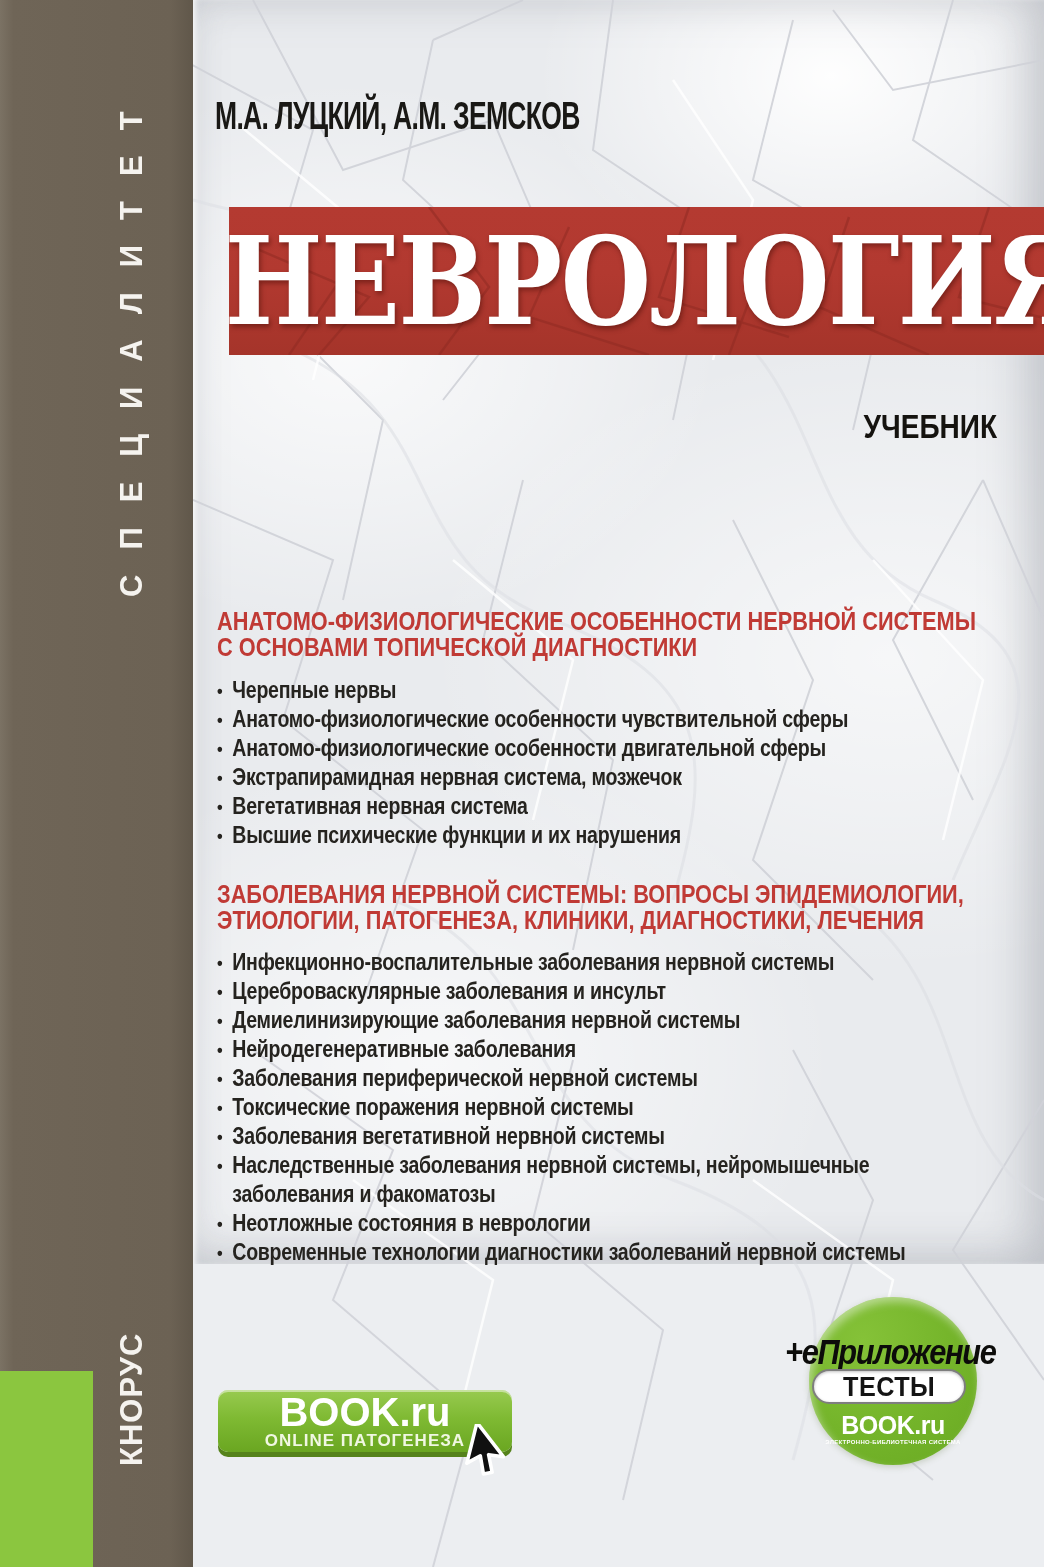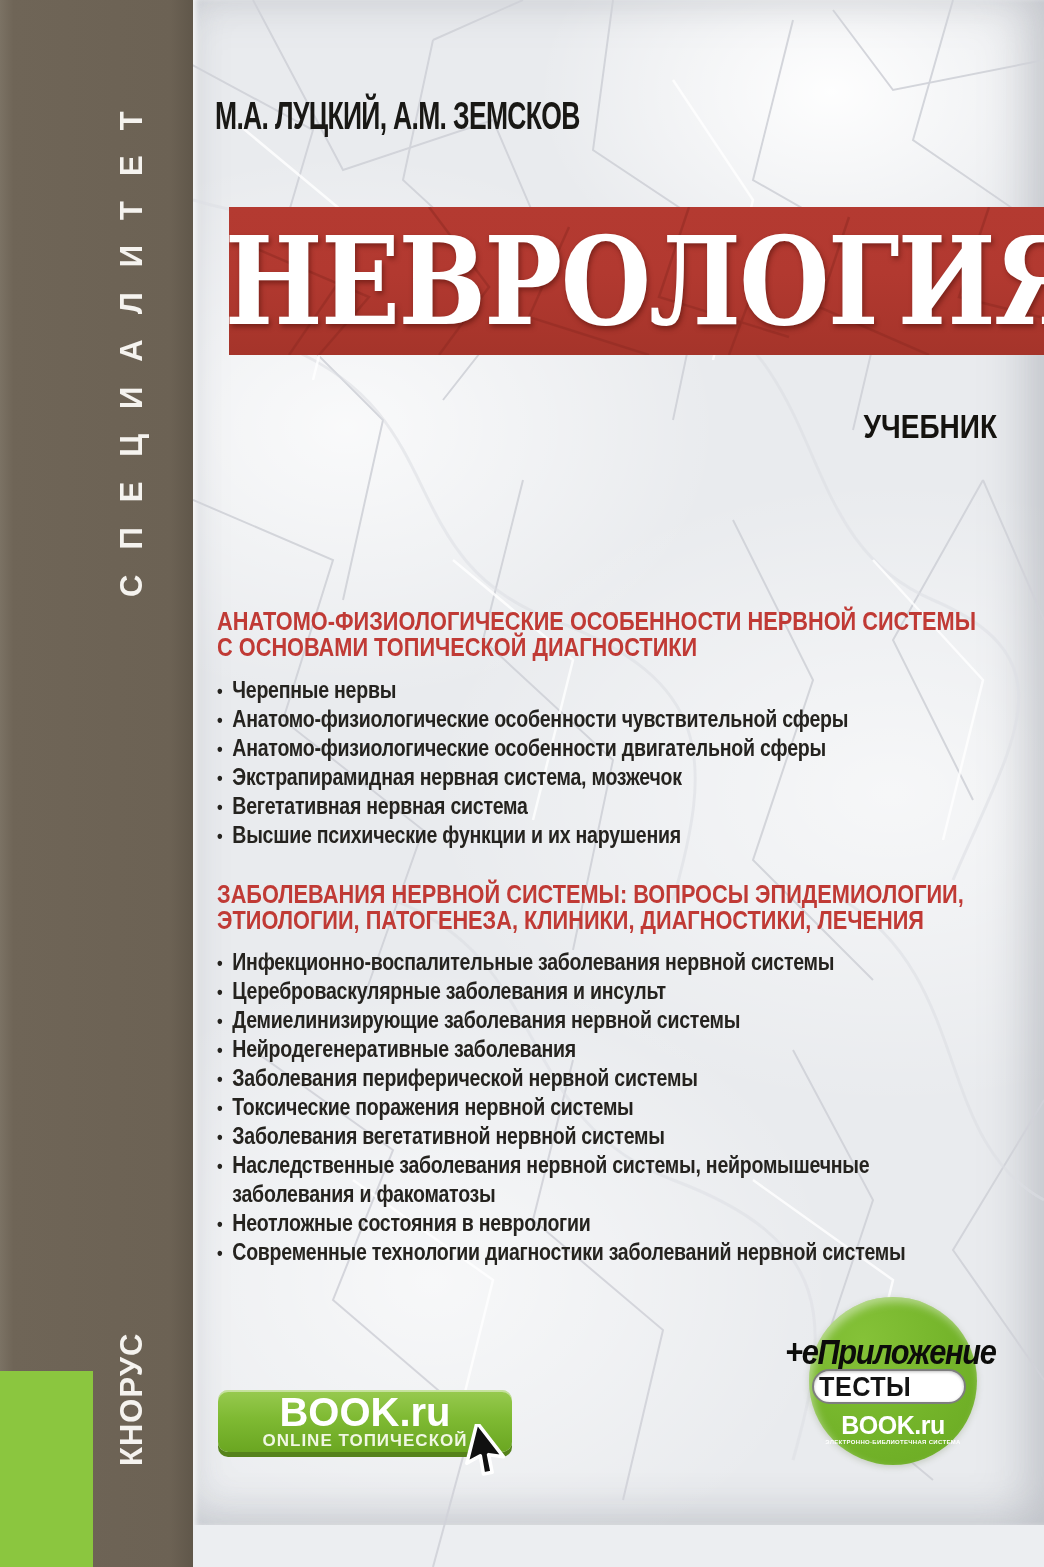--- a/index.html
+++ b/index.html
@@ -15,21 +15,21 @@
   .vtext{
     position:absolute; writing-mode:vertical-rl; transform:rotate(180deg);
     color:#f5f3ef; font-weight:bold; white-space:nowrap;
   }
   .series{ left:114px; top:100px; height:497px; font-size:31px; letter-spacing:25px; }
   .knorus{ left:114px; top:1328px; height:138px; font-size:31px; letter-spacing:1px; }
   .green-block{ position:absolute; left:0; top:1371px; width:93px; height:196px; background:#8bc63f; }
 
   
   .main{
-    position:absolute; left:193px; top:0; width:851px; height:1525px;
+    position:absolute; left:193px; top:0; width:851px; height:1264px;
     background:
       radial-gradient(420px 300px at 75% 6%, rgba(255,255,255,.95), rgba(255,255,255,0) 70%),
       radial-gradient(520px 380px at 18% 28%, rgba(255,255,255,.75), rgba(255,255,255,0) 72%),
       radial-gradient(620px 420px at 82% 52%, rgba(255,255,255,.6), rgba(255,255,255,0) 75%),
       radial-gradient(540px 420px at 28% 84%, rgba(255,255,255,.65), rgba(255,255,255,0) 75%),
       #e9ebee;
     box-shadow: inset 5px 0 6px -3px rgba(255,255,255,.9),
                 inset -20px 0 46px rgba(125,128,140,.28),
                 inset 0 -14px 40px rgba(125,128,140,.16);
   }
@@ -84,21 +84,21 @@
   }
   .eapp-label{
     position:absolute; left:592px; top:1332px; font-size:35px; font-weight:bold; font-style:italic;
     color:#0c0c0a; white-space:nowrap; letter-spacing:-1.5px;
     transform:scaleX(.88); transform-origin:left top; z-index:3;
   }
   .tests-pill{
     position:absolute; left:619px; top:1369px; width:150px; height:31px; z-index:3;
     background:#ffffff; border:2px solid #7e7e7e; border-radius:18px;
     box-shadow:inset 0 1px 3px rgba(0,0,0,.25);
-    display:flex; align-items:center; 
+    display:flex; align-items:center; justify-content:center;
   }
   .tests-pill span{
     font-size:28px; font-weight:bold; color:#141414; letter-spacing:0.5px;
     transform:scaleX(.9); white-space:nowrap;
   }
   .eapp-brand{
     position:absolute; left:616px; top:1411px; width:168px; text-align:center; z-index:3;
     font-size:25px; font-weight:bold; color:#ffffff; white-space:nowrap;
     letter-spacing:-0.5px;
   }
@@ -225,20 +225,20 @@
     <div class="eapp-circle"></div>
     <div class="eapp-label">+еПриложение</div>
     <div class="tests-pill">
       <span>ТЕСТЫ</span>
     </div>
     <div class="eapp-brand">BOOK.ru</div>
     <div class="eapp-tagline">ЭЛЕКТРОННО-БИБЛИОТЕЧНАЯ СИСТЕМА</div>
 
     <div class="bookru-btn">
       <span class="brand">BOOK.ru</span>
-      <span class="caption">ONLINE ТОПИЧЕСКОЙ</span>
+      <span class="caption">ONLINE ПАТОГЕНЕЗА</span>
       <svg class="cursor-icon" width="42" height="58" viewBox="0 0 26 36" xmlns="http://www.w3.org/2000/svg">
         <path d="M3,1 L3,27 L10,20.5 L14.6,31 L19.6,28.7 L14.8,18.6 L24,17.6 Z" fill="#101010" stroke="#ffffff" stroke-width="2.2" stroke-linejoin="round" transform="rotate(14 13 18)"></path>
       </svg>
     </div>
 
   </div>
 </div>
 
 </body></html>

